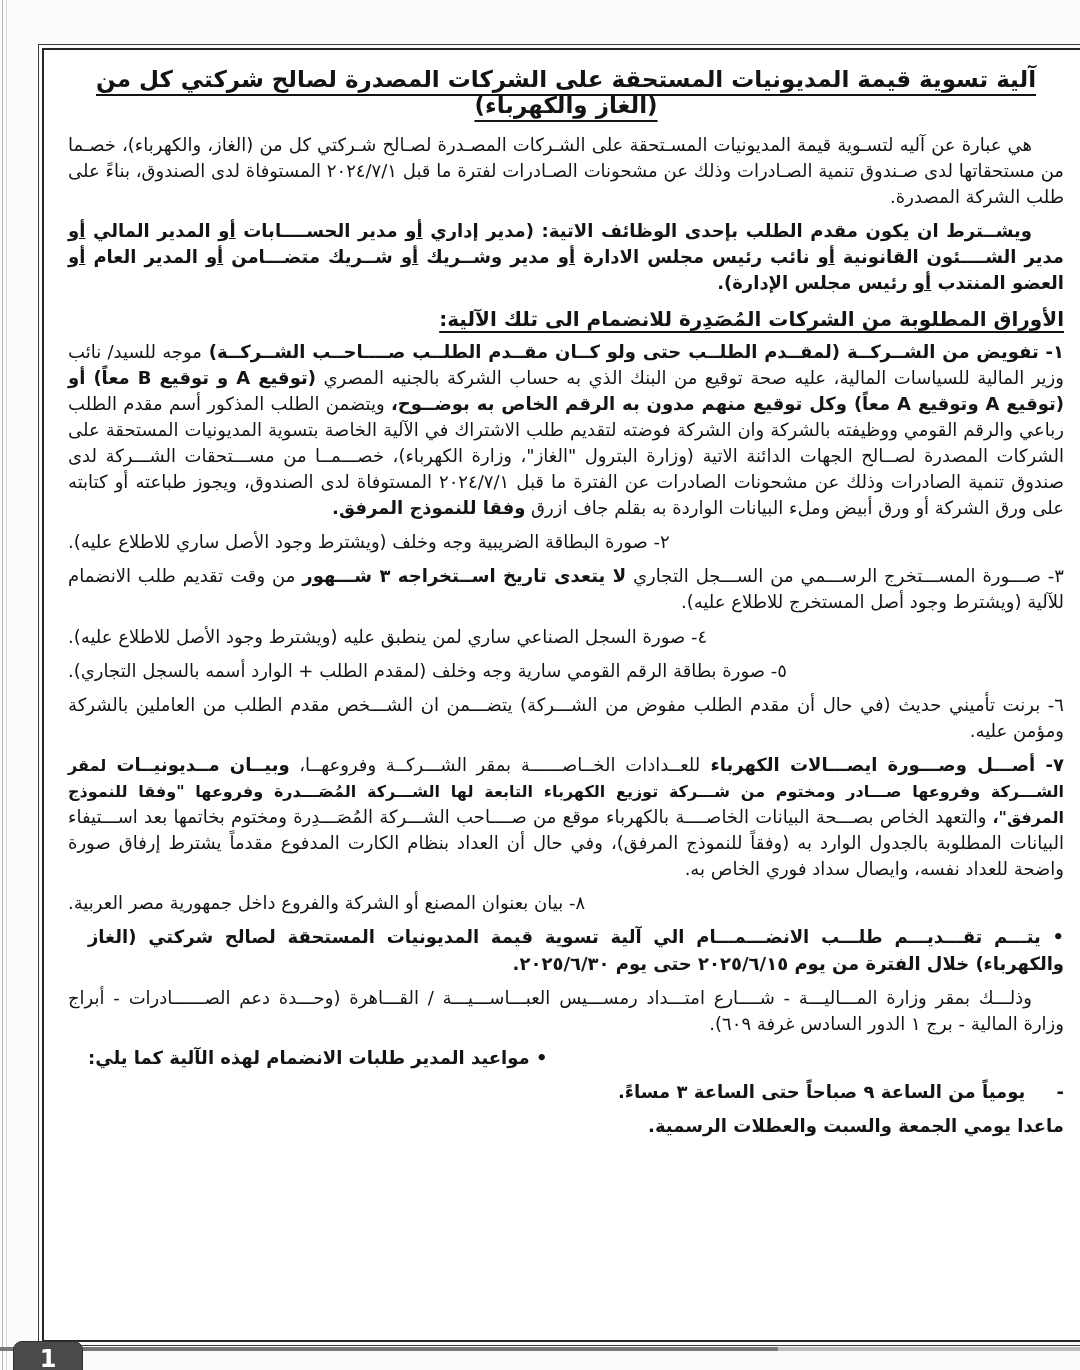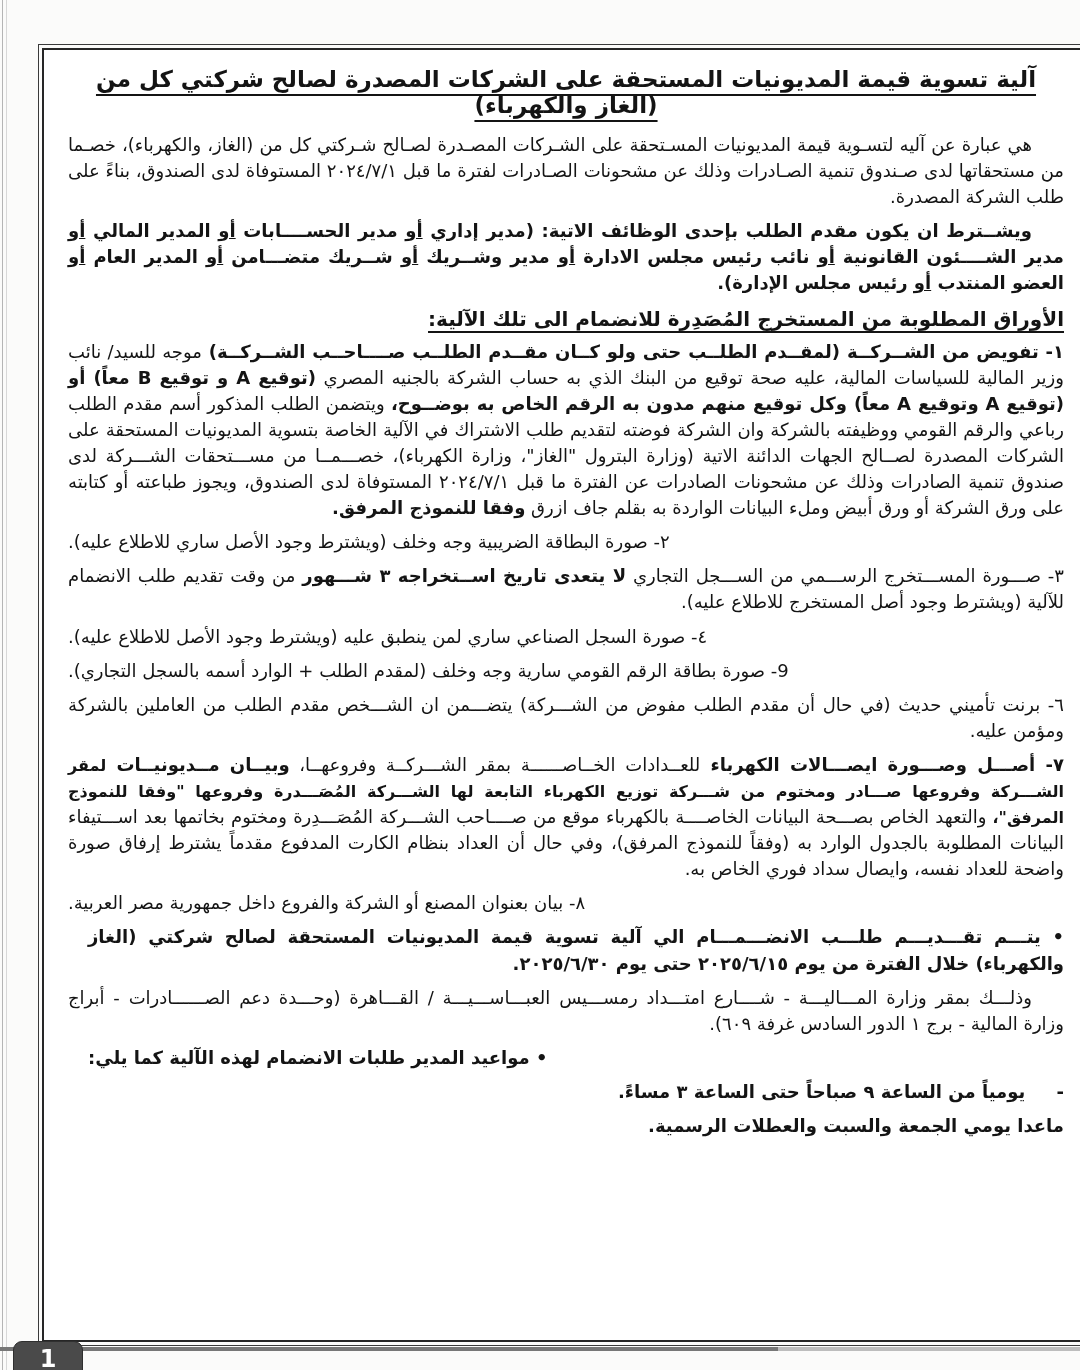--- a/index.html
+++ b/index.html
@@ -56,27 +56,27 @@
 <div class="scan-edge2"></div>
 
 <div class="frame">
 
   <h1 class="title">آلية تسوية قيمة المديونيات المستحقة على الشركات المصدرة لصالح شركتي كل من (الغاز والكهرباء)</h1>
 
   <p class="p indent">هي عبارة عن آليه لتسـوية قيمة المديونيات المسـتحقة على الشـركات المصـدرة لصـالح شـركتي كل من (الغاز، والكهرباء)، خصـما من مستحقاتها لدى صـندوق تنمية الصـادرات وذلك عن مشحونات الصـادرات لفترة ما قبل ٢٠٢٤/٧/١ المستوفاة لدى الصندوق، بناءً على طلب الشركة المصدرة.</p>
 
   <p class="p indent"><span class="b">ويشــترط ان يكون مقدم الطلب بإحدى الوظائف الاتية: (مدير إداري </span><span class="b u">أو</span><span class="b"> مدير الحســــابات </span><span class="b u">أو</span><span class="b"> المدير المالي </span><span class="b u">أو</span><span class="b"> مدير الشــــئون القانونية </span><span class="b u">أو</span><span class="b"> نائب رئيس مجلس الادارة </span><span class="b u">أو</span><span class="b"> مدير وشــريك </span><span class="b u">أو</span><span class="b"> شــريك متضـــامن </span><span class="b u">أو</span><span class="b"> المدير العام </span><span class="b u">أو</span><span class="b"> العضو المنتدب </span><span class="b u">أو</span><span class="b"> رئيس مجلس الإدارة).</span></p>
 
-  <h2 class="h2">الأوراق المطلوبة من المستخرج المُصَدِرة للانضمام الى تلك الآلية:</h2>
+  <h2 class="h2">الأوراق المطلوبة من الشركات المُصَدِرة للانضمام الى تلك الآلية:</h2>
 
   <p class="p"><span class="b">١- تفويض من الشــركــة (لمقــدم الطلــب حتى ولو كــان مقــدم الطلــب صــــاحــب الشــركــة) </span><span>موجه للسيد/ نائب وزير المالية للسياسات المالية، عليه صحة توقيع من البنك الذي به حساب الشركة بالجنيه المصري </span><span class="b">(توقيع A و توقيع B معاً) أو (توقيع A وتوقيع A معاً) وكل توقيع منهم مدون به الرقم الخاص به بوضــوح،</span><span> ويتضمن الطلب المذكور أسم مقدم الطلب رباعي والرقم القومي ووظيفته بالشركة وان الشركة فوضته لتقديم طلب الاشتراك في الآلية الخاصة بتسوية المديونيات المستحقة على الشركات المصدرة لصــالح الجهات الدائنة الاتية (وزارة البترول "الغاز"، وزارة الكهرباء)، خصـــمــا من مســـتحقات الشـــركة لدى صندوق تنمية الصادرات وذلك عن مشحونات الصادرات عن الفترة ما قبل ٢٠٢٤/٧/١ المستوفاة لدى الصندوق، ويجوز طباعته أو كتابته على ورق الشركة أو ورق أبيض وملء البيانات الواردة به بقلم جاف ازرق </span><span class="b">وفقا للنموذج المرفق.</span></p>
   <p class="p right">٢- صورة البطاقة الضريبية وجه وخلف (ويشترط وجود الأصل ساري للاطلاع عليه).</p>
   <p class="p"><span>٣- صـــورة المســـتخرج الرســـمي من الســـجل التجاري </span><span class="b">لا يتعدى تاريخ اســتخراجه ٣ شـــهور</span><span> من وقت تقديم طلب الانضمام للآلية (ويشترط وجود أصل المستخرج للاطلاع عليه).</span></p>
   <p class="p right">٤- صورة السجل الصناعي ساري لمن ينطبق عليه (ويشترط وجود الأصل للاطلاع عليه).</p>
-  <p class="p right">9- صورة بطاقة الرقم القومي سارية وجه وخلف (لمقدم الطلب + الوارد أسمه بالسجل التجاري).</p>
+  <p class="p right">٥- صورة بطاقة الرقم القومي سارية وجه وخلف (لمقدم الطلب + الوارد أسمه بالسجل التجاري).</p>
   <p class="p">٦- برنت تأميني حديث (في حال أن مقدم الطلب مفوض من الشـــركة) يتضـــمن ان الشـــخص مقدم الطلب من العاملين بالشركة ومؤمن عليه.</p>
   <p class="p"><span class="b">٧- أصـــل وصـــورة ايصـــالات الكهرباء </span><span>للعــدادات الخــاصــــــة بمقر الشـــركــة وفروعهــا، </span><span class="b">وبيــان مــديونيــات </span><span class="b sm">لمقر الشـــركة وفروعها صـــادر ومختوم من شـــركة توزيع الكهرباء التابعة لها الشـــركة المُصَـــدرة وفروعها "وفقا للنموذج المرفق"، </span><span>والتعهد الخاص بصـــحة البيانات الخاصــــة بالكهرباء موقع من صــــاحب الشـــركة المُصَـــدِرة ومختوم بخاتمها بعد اســـتيفاء البيانات المطلوبة بالجدول الوارد به (وفقاً للنموذج المرفق)، وفي حال أن العداد بنظام الكارت المدفوع مقدماً يشترط إرفاق صورة واضحة للعداد نفسه، وايصال سداد فوري الخاص به.</span></p>
   <p class="p right">٨- بيان بعنوان المصنع أو الشركة والفروع داخل جمهورية مصر العربية.</p>
 
   <p class="p b heavy">• يتـــم تقـــديـــم طلـــب الانضـــمـــام الي آلية تسوية قيمة المديونيات المستحقة لصالح شركتي (الغاز والكهرباء) خلال الفترة من يوم ٢٠٢٥/٦/١٥ حتى يوم ٢٠٢٥/٦/٣٠.</p>
 
   <p class="p indent">وذلـــك بمقر وزارة المـــاليـــة - شــــارع امتـــداد رمســـيس العبـــاســـيـــة / القـــاهرة (وحـــدة دعم الصــــــادرات - أبراج وزارة المالية - برج ١ الدور السادس غرفة ٦٠٩).</p>
 
   <p class="p b heavy right">• مواعيد المدير طلبات الانضمام لهذه الآلية كما يلي:</p>
 

